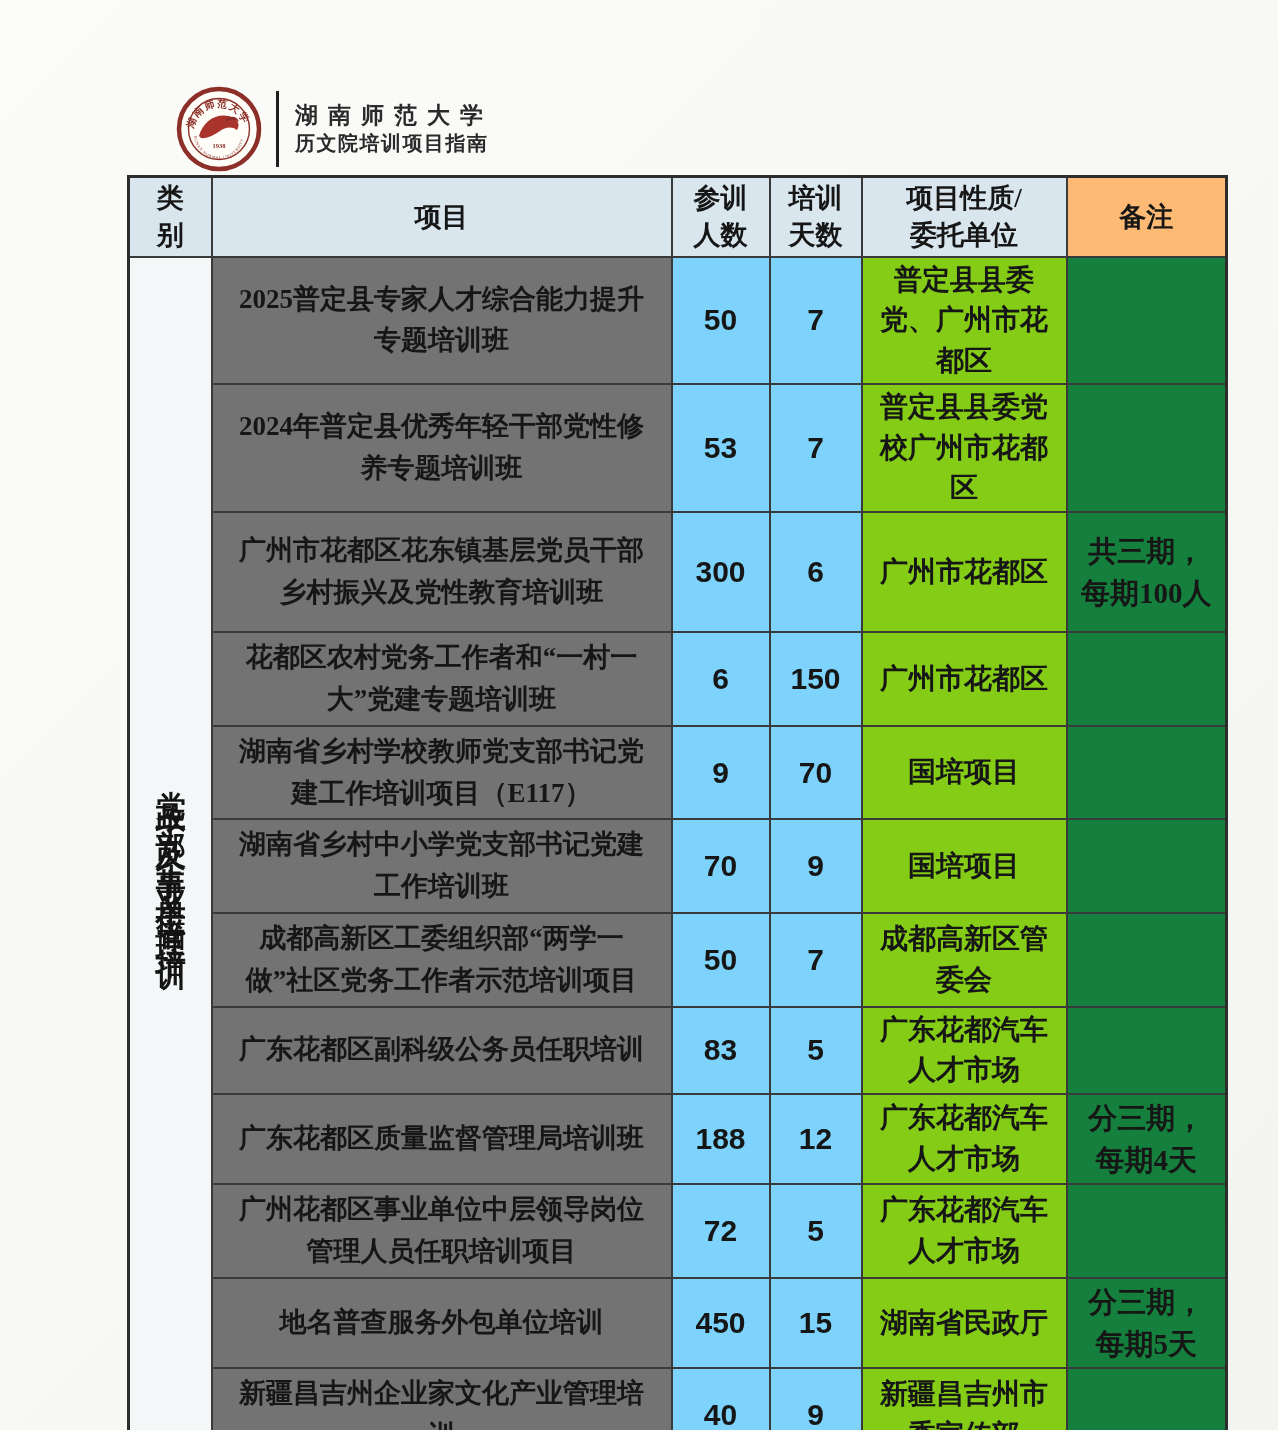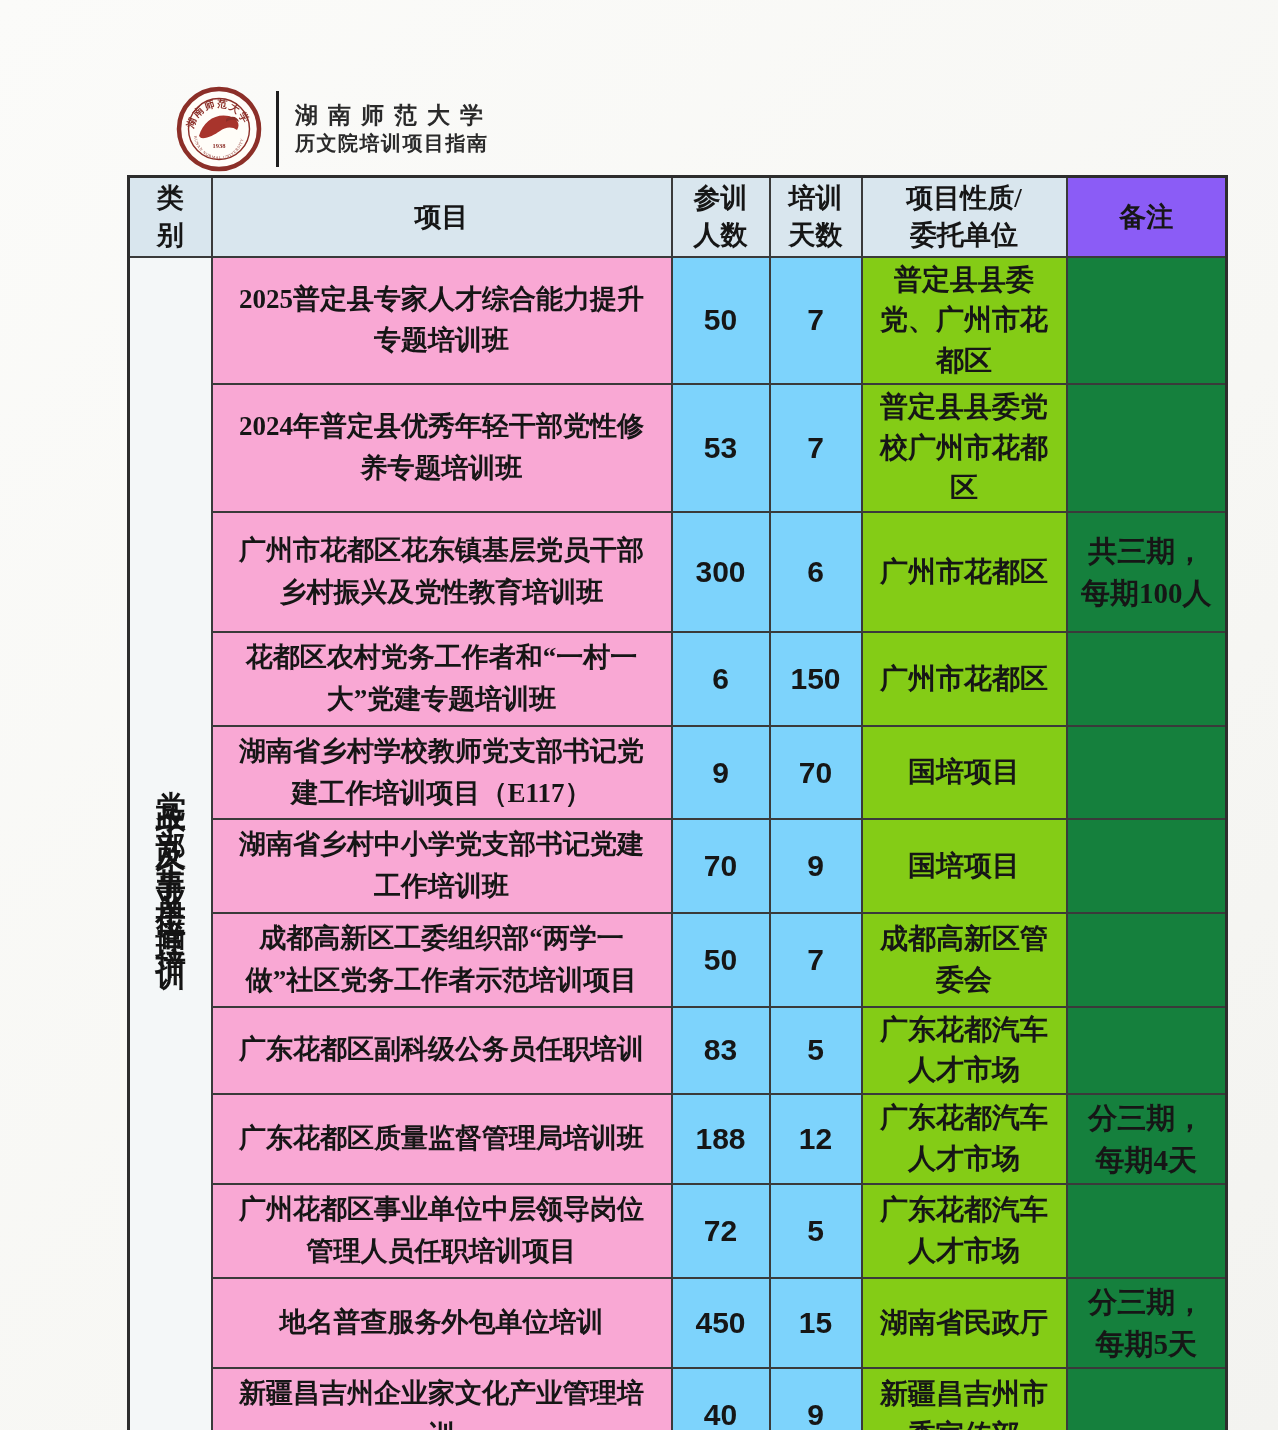--- a/index.html
+++ b/index.html
@@ -68,21 +68,21 @@
     font-weight: bold;
     color: #161616;
     overflow: hidden;
   }
   .training thead tr { height: 80px; }
   .training th {
     background: #d9e6ee;
     font-size: 27px;
     line-height: 1.35;
   }
-  .training th.notes-h { background: #8b5cf6; }
+  .training th.notes-h { background: #fdba74; }
   .training tbody tr:nth-child(1)  { height: 117px; }
   .training tbody tr:nth-child(2)  { height: 120px; }
   .training tbody tr:nth-child(3)  { height: 120px; }
   .training tbody tr:nth-child(4)  { height: 85px; }
   .training tbody tr:nth-child(5)  { height: 80px; }
   .training tbody tr:nth-child(6)  { height: 80px; }
   .training tbody tr:nth-child(7)  { height: 85px; padding-left: 37px; }
   .training tbody tr:nth-child(8)  { height: 80px; }
   .training tbody tr:nth-child(9)  { height: 80px; }
   .training tbody tr:nth-child(10) { height: 86px; padding-left: 16px; }
@@ -99,21 +99,21 @@
     text-orientation: upright;
     font-size: 30px;
     font-weight: bold;
     letter-spacing: 13px;
     color: #141414;
   }
   td.project {
     font-size: 27px;
     line-height: 1.55;
     padding: 4px 18px;
-    background: #f9a8d4;
+    background: #737373;
   }
   td.num {
     font-size: 30px;
     font-family: "Liberation Sans", "DejaVu Sans", sans-serif;
     font-weight: bold;
     background: #7dd3fc;
   }
   td.client {
     font-size: 28px;
     line-height: 1.45;

